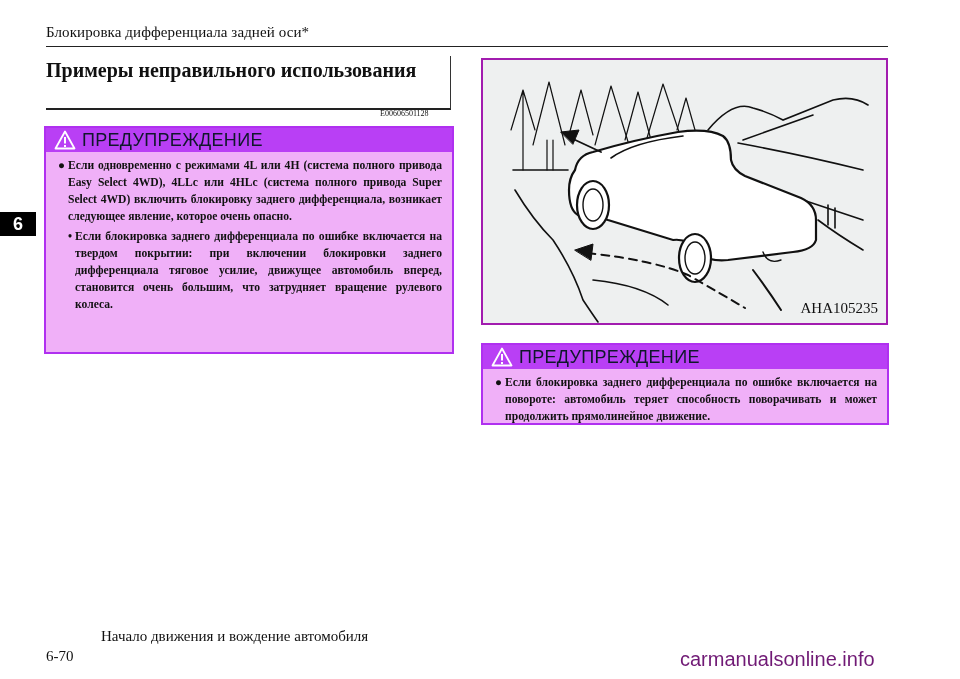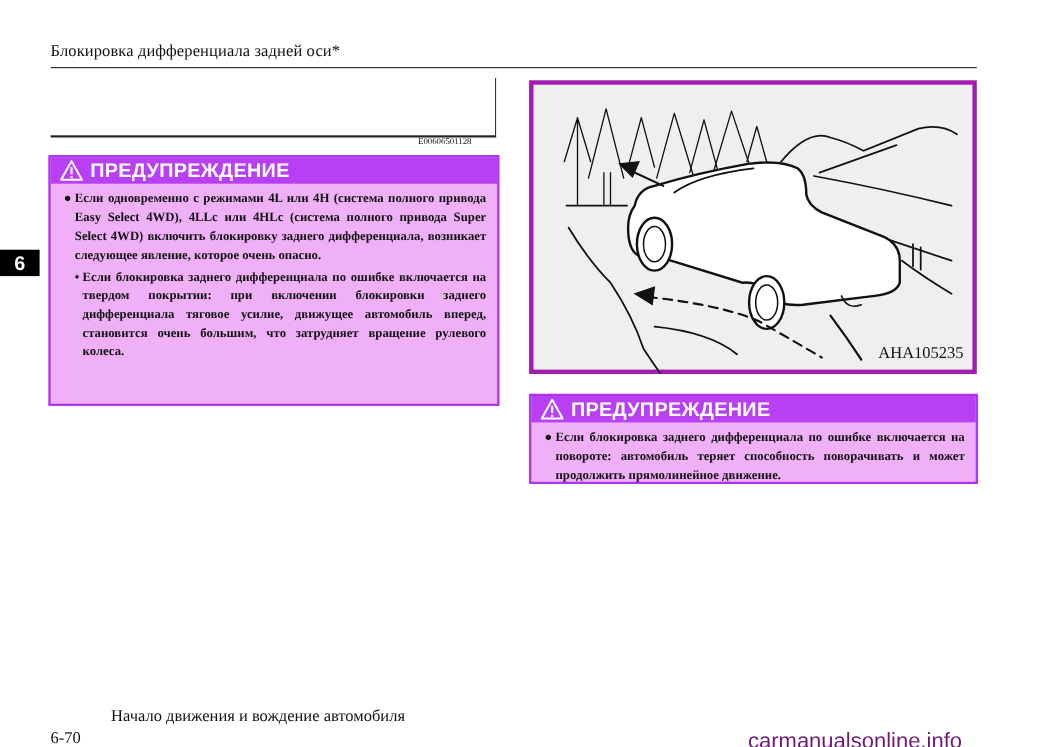--- a/index.html
+++ b/index.html
@@ -1,52 +1,53 @@
 <!DOCTYPE html>
 <html><head>
 <meta charset="utf-8">
 <style>
   html, body { margin:0; padding:0; }
   body { width:960px; height:679px; background:#ffffff; position:relative; overflow:hidden;
          font-family:"Liberation Serif", "DejaVu Serif", serif; color:#111; }
-  .abs { position:absolute;margin-top:15px; }
+  .abs { position:absolute; }
   .running-head { left:46px; top:24px; font-size:15px; letter-spacing:0.1px; }
   .head-rule { left:46px; top:46px; width:842px; height:1px; background:#222; }
   .section-box { left:46px; top:56px; width:404px; height:52px; border-right:1px solid #333; border-bottom:2px solid #222; }
   .section-title { left:46px; top:58px; font-size:20px; font-weight:bold; line-height:25px; width:400px; }
   .code { left:380px; top:109px; font-size:8px; width:70px; text-align:left; }
   .chapter-tab { left:0; top:212px; width:36px; height:24px; background:#000; color:#fff;
                  font-family:"Liberation Sans", sans-serif; font-weight:bold; font-size:18px;
                  text-align:center; line-height:24px; }
   .warn { background:#f0b0f8; border:2px solid #b030f0; box-sizing:border-box; }
   .warn-head { background:#b93ff5; height:24px; display:flex; align-items:center; padding-left:8px; }
   .warn-head .tri { width:22px; height:20px; margin-right:6px; }
-  .warn-head .label { font-family:"Liberation Sans", sans-serif; font-weight:bold; color:#ffffff; font-size:18px; letter-spacing:0.3px; }
+  .warn-head .label { font-family:"Liberation Sans", sans-serif; font-weight:normal; color:#0f172a; font-size:18px; letter-spacing:0.3px; }
   .warn-body { padding:5px 10px 6px 12px; font-size:11.6px; font-weight:bold; line-height:17px; text-align:justify; }
   .bullet { position:relative; padding-left:10px; }
   .bullet .dot { position:absolute; left:0; top:0; }
   .sub { padding-left:10px; }
   .subbullet { position:relative; padding-left:17px; margin-top:3px; }
   .subbullet .dot { position:absolute; left:10px; top:0; }
   .warn1 { left:44px; top:126px; width:410px; height:228px; }
   .warn2 { left:481px; top:343px; width:408px; height:82px; }
-  .figure { left:481px; top:58px; width:407px; height:267px; border:4px solid #a21caf; background:#eef0f0; box-sizing:border-box; }
+  .figure { left:481px; top:58px; width:407px; height:267px; border:2px solid #a21caf; background:#eef0f0; box-sizing:border-box; }
   .fig-code { right:8px; bottom:6px; font-size:15px; }
   .footer-page { left:46px; top:648px; font-size:15px; }
   .footer-title { left:101px; top:628px; font-size:15px; }
   .watermark { left:680px; top:648px; font-family:"Liberation Sans", sans-serif; font-size:20px; color:#701a75; }
 </style>
 </head>
 <body>
 
 <div class="abs running-head">Блокировка дифференциала задней оси*</div>
 <div class="abs head-rule"></div>
 
 <div class="abs section-box"></div>
 <div class="abs section-title">
+  <div>Примеры неправильного использования</div>
 </div>
 <div class="abs code">E00606501128</div>
 
 <div class="abs chapter-tab">6</div>
 
 <div class="abs warn warn1">
   <div class="warn-head">
     <svg class="tri" viewBox="0 0 22 20">
       <path d="M11 1.5 L20.5 18.5 L1.5 18.5 Z" fill="none" stroke="#fff" stroke-width="1.8" stroke-linejoin="round"></path>
       <rect x="10" y="7" width="2" height="6.5" fill="#fff"></rect>

